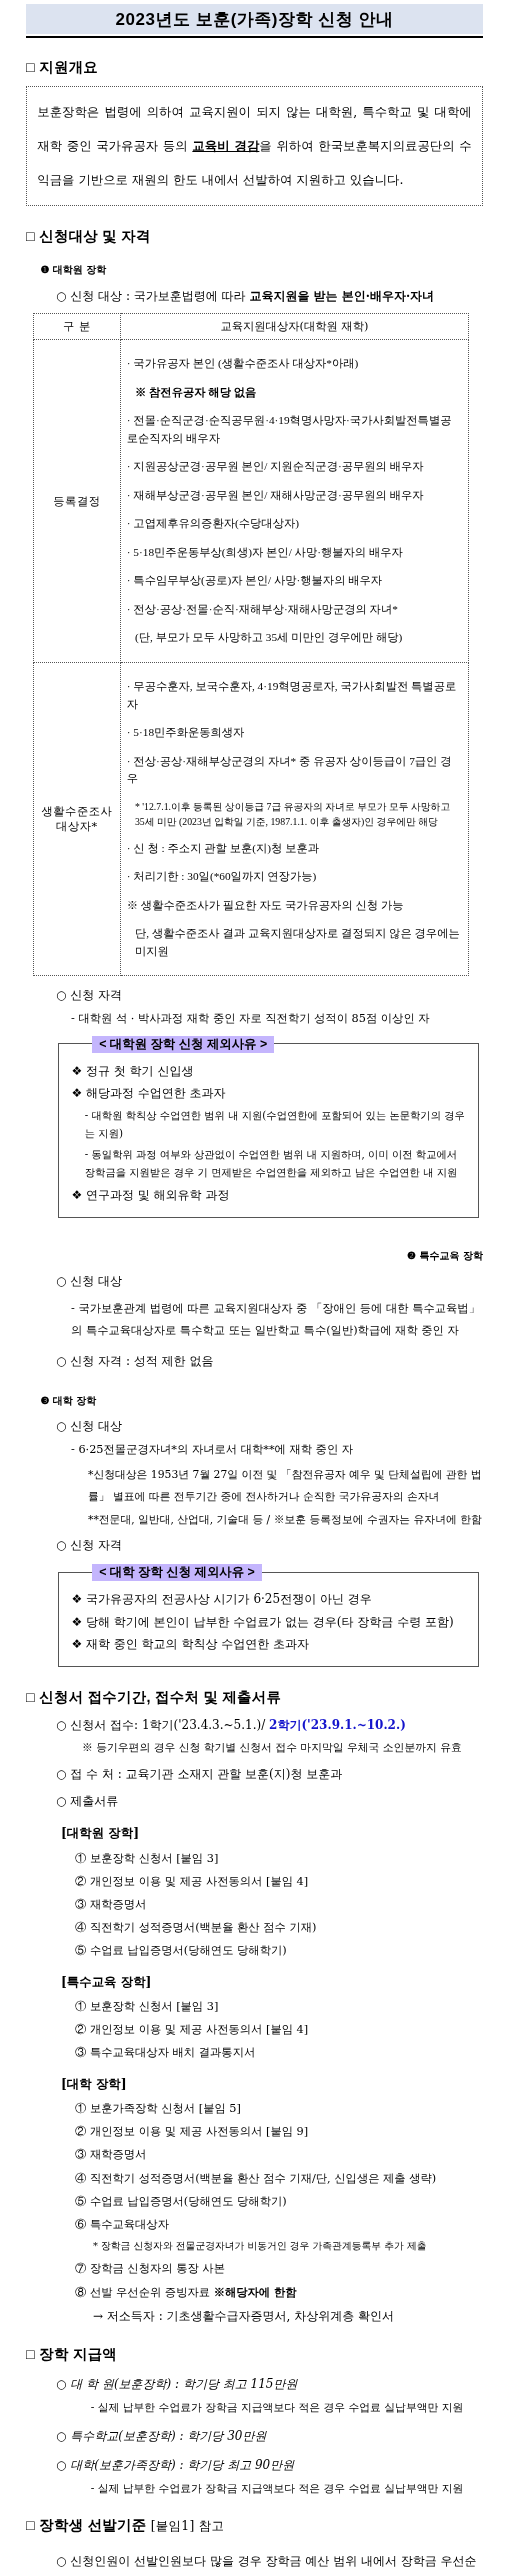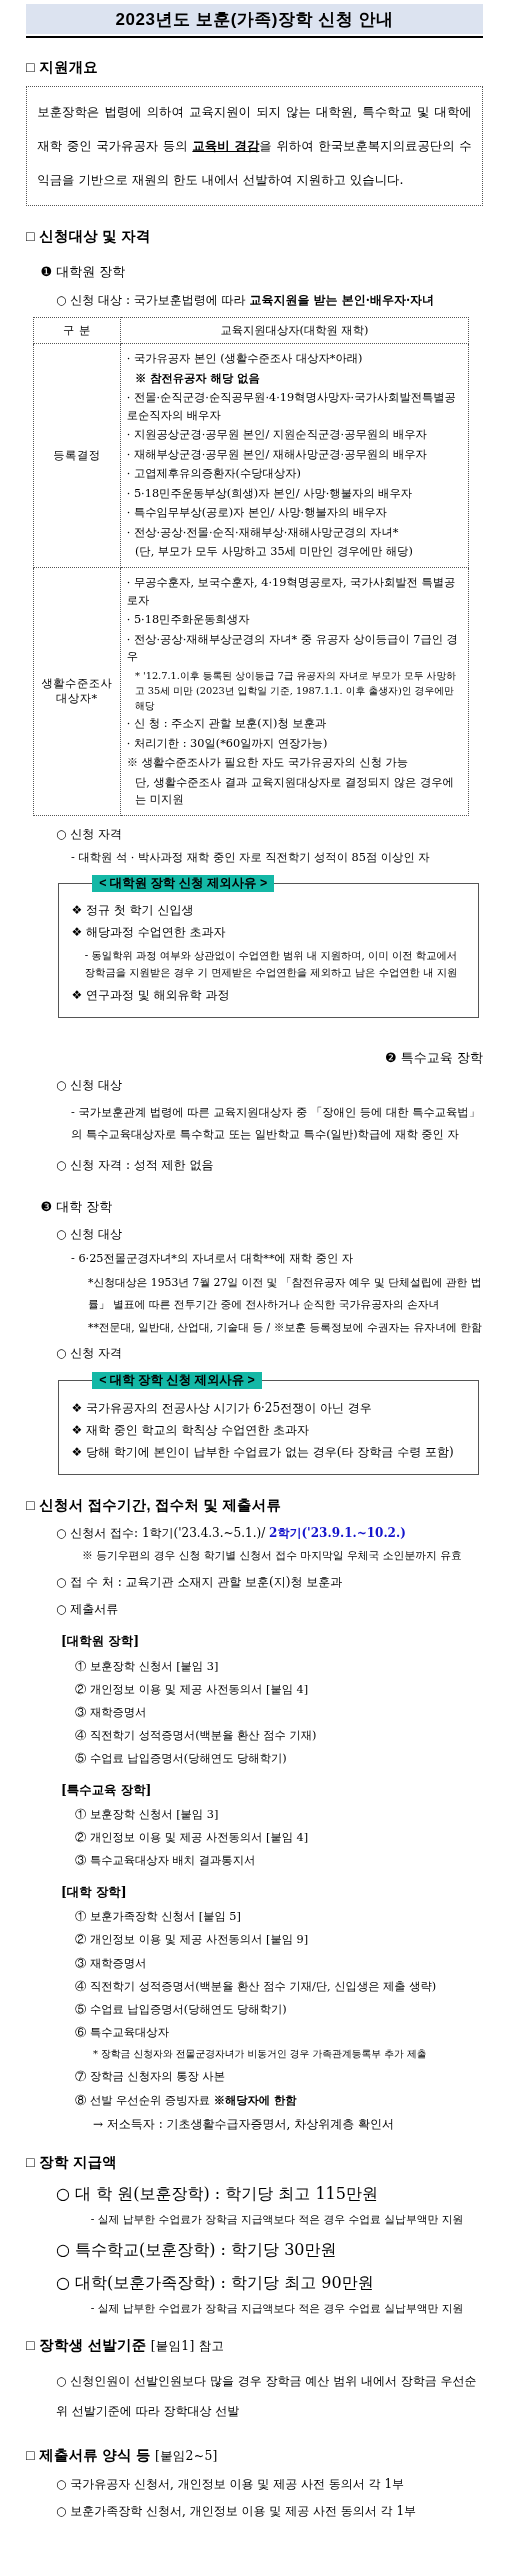--- a/index.html
+++ b/index.html
@@ -7,54 +7,54 @@
   .page{box-sizing:border-box;width:511px;min-height:2892px;padding:4.1px 28px 103px 26px;}
 
   
   .title-wrap{border-bottom:2.6px solid #000;padding-bottom:1.5px;}
   .title-box{background:var(--title-bg,#dce3f0);text-align:center;font-family:"Liberation Sans","DejaVu Sans",sans-serif;
              font-weight:bold;font-size:17px;padding:3.6px 0;letter-spacing:0.5px;}
 
   
   .h2{font-family:"Liberation Sans","DejaVu Sans",sans-serif;font-weight:800;font-size:14.4px;margin:20.6px 0 8.2px 0;letter-spacing:0.3px;}
   .h2 .ref{font-family:"DejaVu Serif","Liberation Serif",serif;font-weight:normal;font-size:12.4px;}
-  .h3{font-weight:normal;font-size:13px;margin:17.5px 0 7.2px 14.4px;}
+  .h3{font-weight:bold;font-size:10px;margin:17.5px 0 7.2px 14.4px;}
 
   .dotted-box{border:1px dotted #555;margin:7.2px 0 4.1px 0;padding:8.2px 10.3px;font-size:12.4px;line-height:2.75;text-align:justify;}
   .dotted-box .emph{font-weight:bold;text-decoration:underline;}
 
   .line-circle{margin:10.3px 0 7.2px 30px;font-size:12px;}
   .line-dash{margin:6.2px 0 6.2px 45px;font-size:11.3px;}
   .line-dash2{margin:5.2px 0 5.2px 56px;font-size:10.8px;}
   .line-note{margin:4.1px 0 4.1px 62px;font-size:10.3px;}
   .bold{font-weight:bold;}
   .blue{color:var(--blue,#1414cc);font-weight:bold;}
 
   
   table.t1{border-collapse:collapse;width:436px;margin:8.2px 0 8.2px 7.2px;font-size:11.3px;}
   table.t1 td{border:0.5px dotted #555;padding:4.1px 6.2px;vertical-align:middle;}
   table.t1 .t1-label{width:73px;text-align:center;white-space:pre-line;letter-spacing:0.5px;}
   table.t1 .t1-head{text-align:center;padding:5.2px;}
-  .t1 .cell-list div{margin:2px 0;line-height:1.55;}
+  .t1 .cell-list div{margin:11px 0;line-height:1.55;font-family:Liberation Serif, serif;}
   .t1 .cell-list .sm{font-size:9.8px;}
   .t1 .cell-list .indent1{margin-left:8.2px;}
 
   
   .excl{border:1px solid #555;margin:17.5px 4.1px 18.5px 32px;padding:13.4px 9.3px 8.2px 12.4px;position:relative;}
-  .excl-title{position:absolute;top:-8.8px;left:33px;background:#14b8a6;padding:0 7.2px;font-weight:800;font-size:12.4px;
+  .excl-title{position:absolute;top:-8.8px;left:33px;background:#c4b5fd;padding:0 7.2px;font-weight:800;font-size:12.4px;
               font-family:"Liberation Sans","DejaVu Sans",sans-serif;}
   .excl .lv1{font-size:12px;margin:5.2px 0;}
   .excl .lv2{font-size:10.3px;margin:4.1px 0 4.1px 13.4px;line-height:1.7;}
 
   .blab{font-weight:bold;font-size:12.4px;margin:15.5px 0 4.1px 35px;}
   .doc-line{margin:8.2px 0 8.2px 49px;font-size:11.3px;}
   .doc-note{margin:5.2px 0 5.2px 67px;font-size:9.8px;}
   .doc-arrow{margin:5.2px 0 5.2px 67px;font-size:12px;}
 
-  .pay-line{margin:11.3px 0 8.2px 30px;font-size:16px;}
+  .pay-line{margin:11.3px 0 8.2px 30px;font-size:12px;font-style:italic;}
   .pay-sub{margin:5.2px 0 13.4px 45px;font-size:10.8px;text-align:center;}
 </style>
 </head>
 <body>
 
 <div class="page">
 
   <div class="title-wrap">
     <div class="title-box">2023년도 보훈(가족)장학 신청 안내</div>
   </div>
@@ -110,20 +110,21 @@
     </table>
 
   <div class="line-circle">○ 신청 자격</div>
   <div class="line-dash">- 대학원 석 · 박사과정 재학 중인 자로 직전학기 성적이 85점 이상인 자</div>
 
   <div class="excl">
     <div class="excl-title">&lt; 대학원 장학 신청 제외사유 &gt;</div>
     <div>
         <div class="lv1">❖ 정규 첫 학기 신입생</div>
         <div class="lv1">❖ 해당과정 수업연한 초과자</div>
+        <div class="lv2">- 대학원 학칙상 수업연한 범위 내 지원(수업연한에 포함되어 있는 논문학기의 경우는 지원)</div>
         <div class="lv2">- 동일학위 과정 여부와 상관없이 수업연한 범위 내 지원하며, 이미 이전 학교에서 장학금을 지원받은 경우 기 면제받은 수업연한을 제외하고 남은 수업연한 내 지원</div>
         <div class="lv1">❖ 연구과정 및 해외유학 과정</div>
       </div>
   </div>
 
   <div class="h3" style="margin-top:31px;text-align:right;">❷ 특수교육 장학</div>
   <div class="line-circle">○ 신청 대상</div>
   <div class="line-dash" style="line-height:2.0;">- 국가보훈관계 법령에 따른 교육지원대상자 중 「장애인 등에 대한 특수교육법」 의 특수교육대상자로 특수학교 또는 일반학교 특수(일반)학급에 재학 중인 자</div>
   <div class="line-circle">○ 신청 자격 : 성적 제한 없음</div>
 
@@ -131,22 +132,22 @@
   <div class="line-circle">○ 신청 대상</div>
   <div class="line-dash">- 6·25전몰군경자녀*의 자녀로서 대학**에 재학 중인 자</div>
   <div class="line-note" style="font-size:10.8px;line-height:2.1;">*신청대상은 1953년 7월 27일 이전 및 「참전유공자 예우 및 단체설립에 관한 법률」 별표에 따른 전투기간 중에 전사하거나 순직한 국가유공자의 손자녀</div>
   <div class="line-note" style="font-size:10.8px;">**전문대, 일반대, 산업대, 기술대 등 / ※보훈 등록정보에 수권자는 유자녀에 한함</div>
   <div class="line-circle">○ 신청 자격</div>
 
   <div class="excl">
     <div class="excl-title">&lt; 대학 장학 신청 제외사유 &gt;</div>
     <div>
         <div class="lv1">❖ 국가유공자의 전공사상 시기가 6·25전쟁이 아닌 경우</div>
+        <div class="lv1">❖ 당해 학기에 본인이 납부한 수업료가 없는 경우(타 장학금 수령 포함)</div>
         <div class="lv1">❖ 재학 중인 학교의 학칙상 수업연한 초과자</div>
-        <div class="lv1">❖ 당해 학기에 본인이 납부한 수업료가 없는 경우(타 장학금 수령 포함)</div>
       </div>
   </div>
 
   <div class="h2">□ 신청서 접수기간, 접수처 및 제출서류</div>
   <div class="line-circle">
     <span>○ 신청서 접수:  1학기('23.4.3.~5.1.)/ </span><span class="blue">2학기('23.9.1.~10.2.)</span>
   </div>
   <div class="line-dash2">※ 등기우편의 경우 신청 학기별 신청서 접수 마지막일 우체국 소인분까지 유효</div>
   <div class="line-circle">○ 접 수 처 : 교육기관 소재지 관할 보훈(지)청 보훈과</div>
   <div class="line-circle">○ 제출서류</div>

